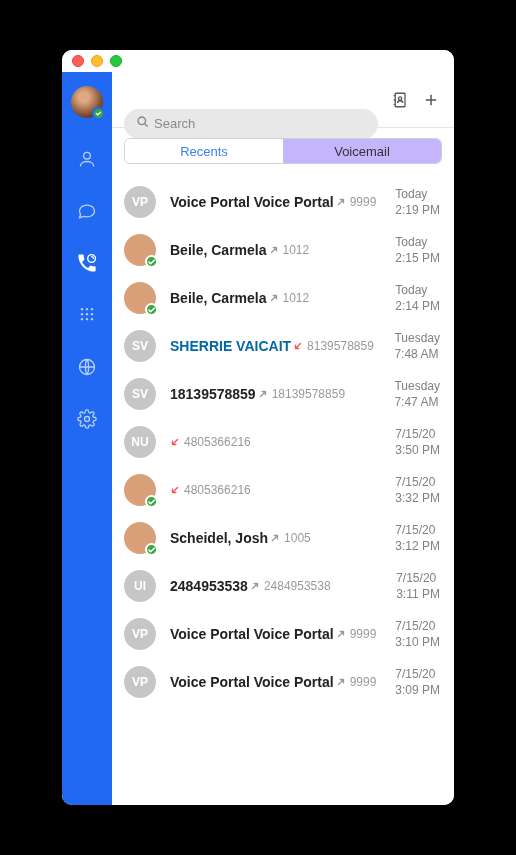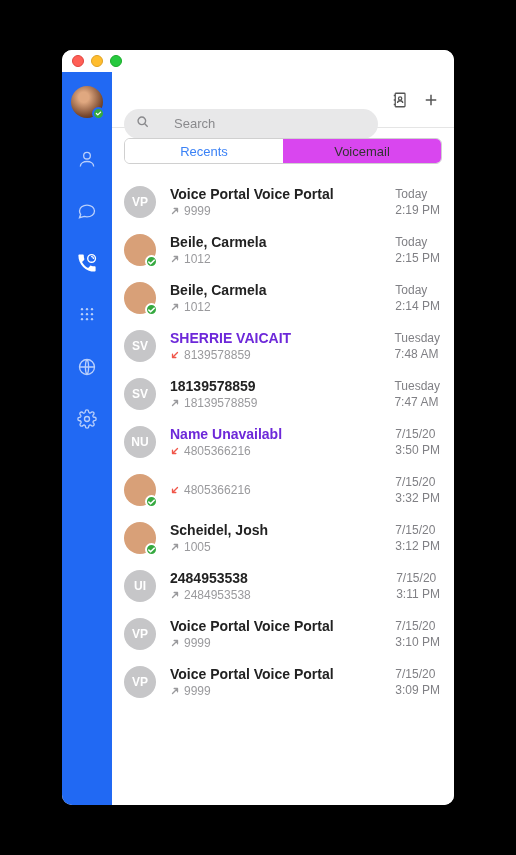--- a/index.html
+++ b/index.html
@@ -110,21 +110,21 @@
     border-bottom: 1px solid #e5e5e5;
   }
   .search-box {
     flex: 1;
     height: 30px;
     background: #e8e8e9;
     border-radius: 15px;
     display: flex;
     align-items: center;
     padding: 0 12px;
-    gap: 24px;
+    gap: 4px;
     color: #8a8a8d;
     margin-top: 48px;
   }
   .search-box input {
     border: none;
     background: transparent;
     outline: none;
     font-size: 13px;
     color: #333;
     flex: 1;
@@ -157,21 +157,21 @@
     font-size: 13px;
     font-weight: 500;
     cursor: pointer;
     color: #333;
   }
   .tab.active {
     color: #3b82f6;
     background: #fff;
   }
   .tab.inactive {
-    background: #d946ef;
+    background: #c4b5fd;
   }
 
   .list {
     flex: 1;
     overflow-y: hidden;
     padding: 4px 0 0 0;
   }
   .row {
     display: flex;
     align-items: center;
@@ -205,32 +205,31 @@
     background: #35a93f;
     border: 2px solid #fff;
     display: flex;
     align-items: center;
     justify-content: center;
   }
   .row-center {
     flex: 1;
     min-width: 0;
     display: flex;
-    flex-direction: column;
     gap: 2px;
   }
   .row-name {
     font-size: 14px;
     font-weight: 600;
     color: #222;
     white-space: nowrap;
     overflow: hidden;
     text-overflow: ellipsis;
   }
-  .row-name.missed { color: #6d28d9; }
+  .row-name.missed { color: #0369a1; }
   .row-sub {
     font-size: 12px;
     color: #9a9a9d;
     display: flex;
     align-items: center;
     gap: 4px;
   }
   .row-sub.missed .dir-icon svg { stroke: #f0564a; }
   .dir-icon { display: flex; width: 10px; height: 10px; }
   .dir-icon svg { width: 10px; height: 10px; }
@@ -450,21 +449,20 @@
               </div>
             </div>
             <div class="row-right">
               <div class="row-date">Tuesday</div>
               <div class="row-time">7:47 AM</div>
             </div>
           </div>
           <div class="row">
             <div class="row-avatar">NU</div>
             <div class="row-center">
-              <div class="row-name missed">Name Unavailabl</div>
               <div class="row-sub missed">
                 <span class="dir-icon">
                   <svg viewBox="0 0 12 12">
                     <path d="M9 3 L3 9 M3 5 V9 H7" stroke="#f0564a" stroke-width="1.6" fill="none" stroke-linecap="round" stroke-linejoin="round"></path>
                   </svg>
                 </span>
                 <span>4805366216</span>
               </div>
             </div>
             <div class="row-right">

